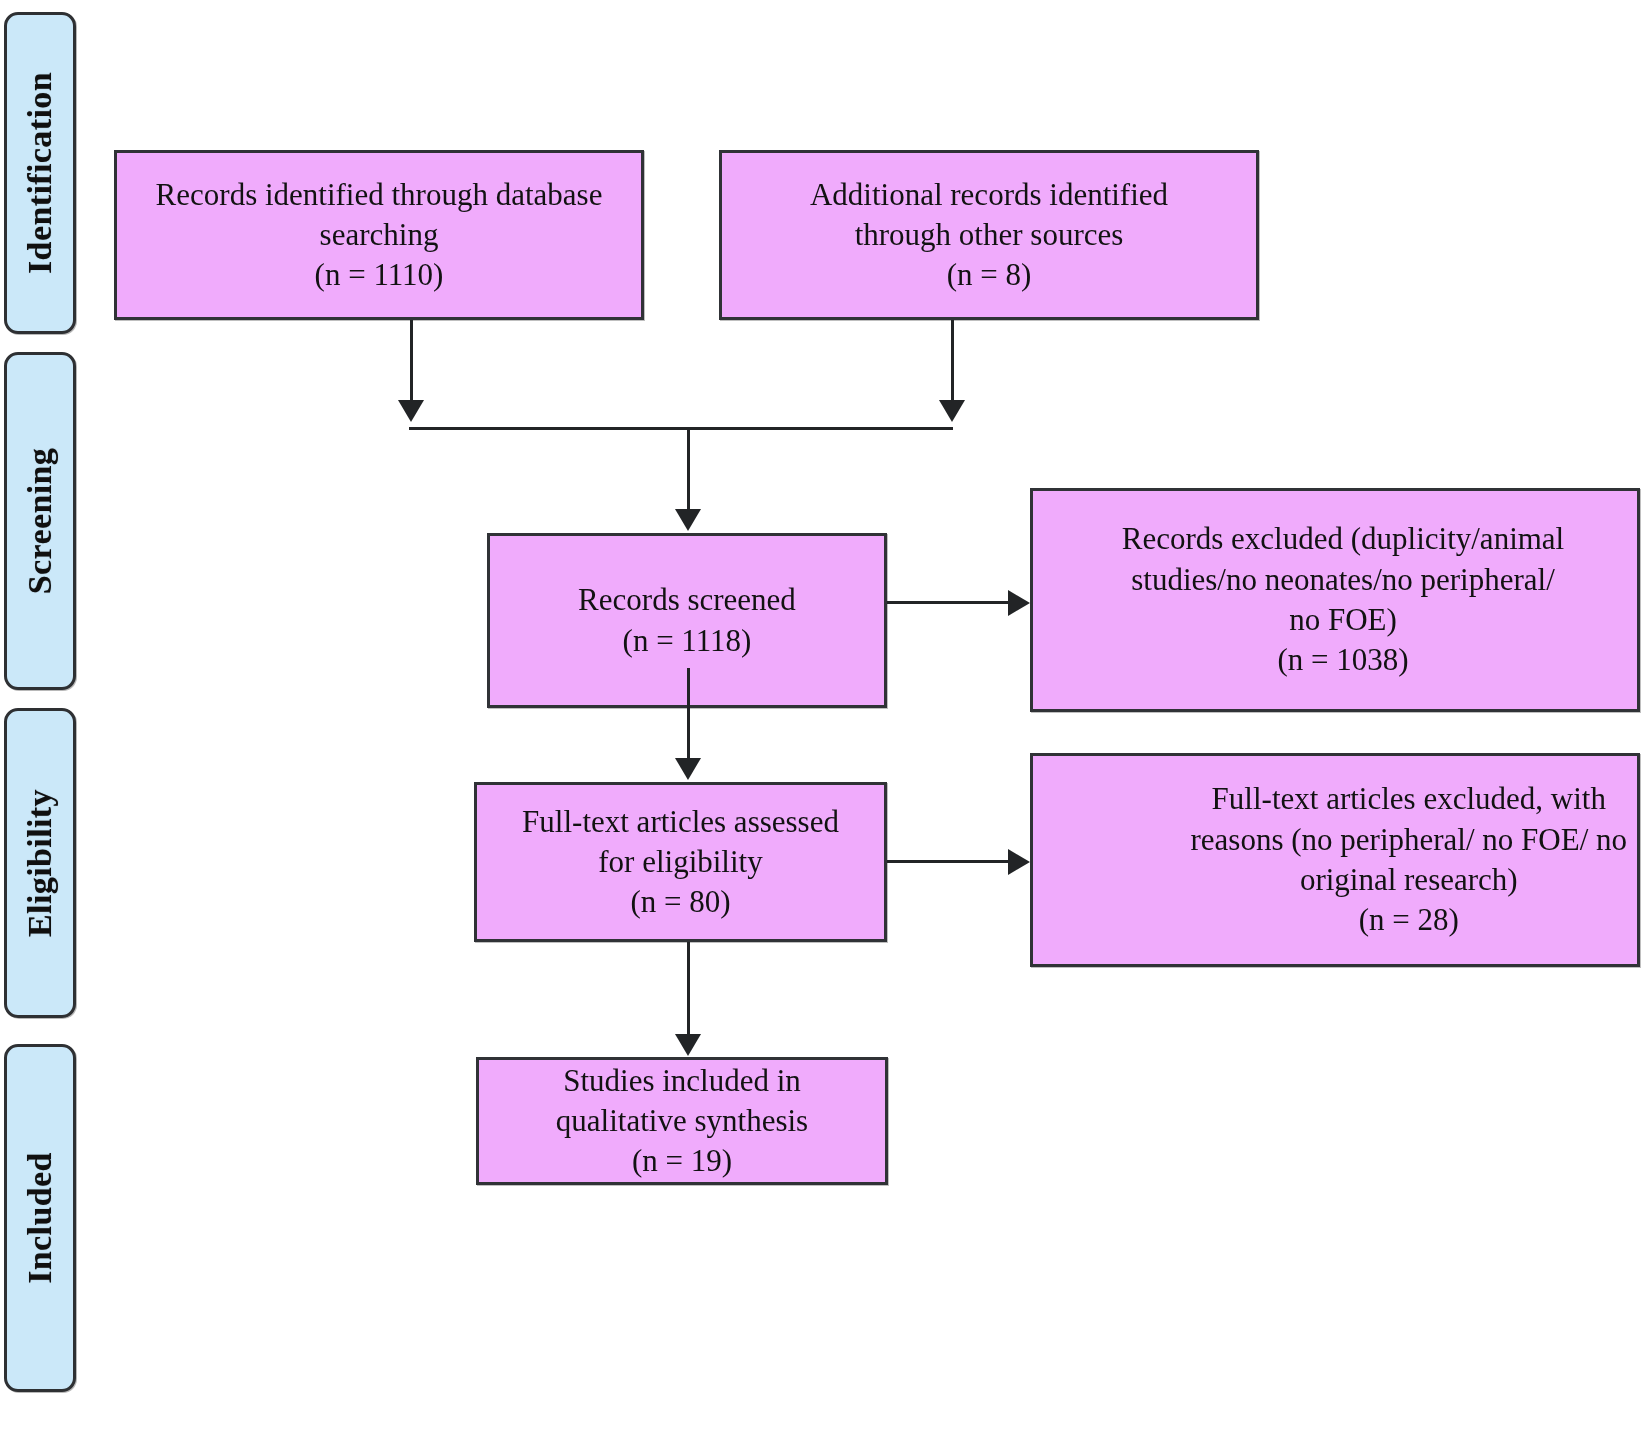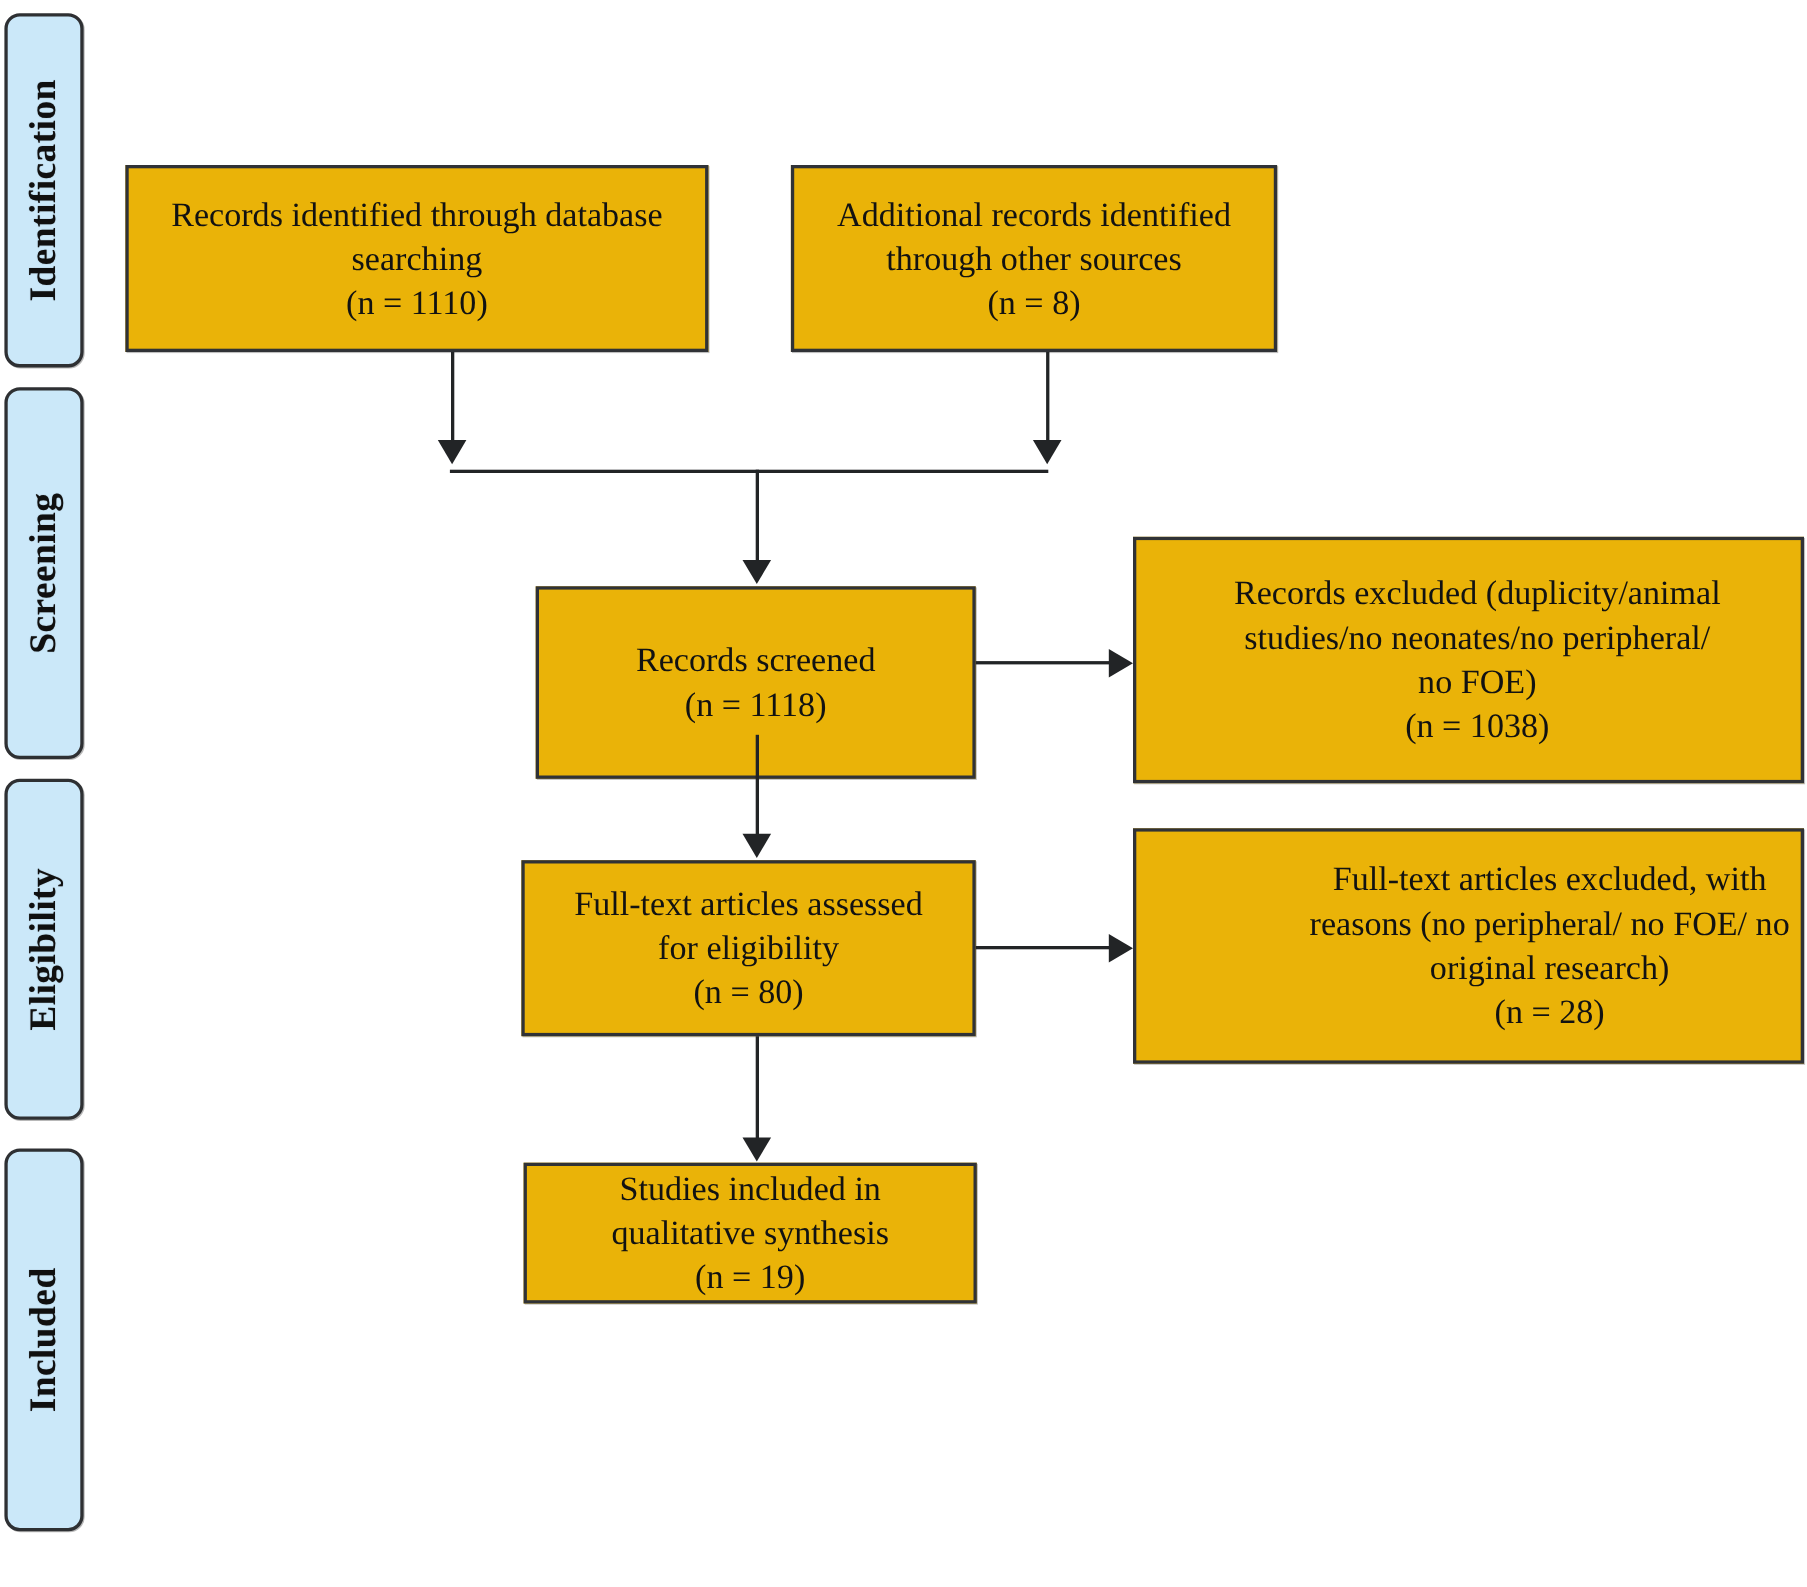--- a/index.html
+++ b/index.html
@@ -38,21 +38,21 @@
     font-weight: bold;
     font-size: 34px;
     letter-spacing: 0.4px;
     color: #101010;
     text-shadow: 0 0 1px rgba(0,0,0,0.35);
   }
 
   
   .flow-box {
     position: absolute;
-    background: #eab308;
+    background: #f0abfc;
     border: 3px solid #303236;
     box-sizing: border-box;
     display: flex;
     align-items: center;
     justify-content: center;
     text-align: center;
     box-shadow: 1px 1px 0 rgba(0,0,0,0.25);
   }
   .flow-box .box-text {
     font-size: 31px;
@@ -117,21 +117,21 @@
   </div>
 
   <div class="flow-box" style="left:114px; top:150px; width:530px; height:170px;">
     <div class="box-text">
       <span class="ln">Records identified through database</span>
       <span class="ln">searching</span>
       <span class="ln">(n = 1110)</span>
     </div>
   </div>
 
-  <div class="flow-box" style="left:719px; top:150px; width:442px; height:170px;">
+  <div class="flow-box" style="left:719px; top:150px; width:540px; height:170px;">
     <div class="box-text">
       <span class="ln">Additional records identified</span>
       <span class="ln">through other sources</span>
       <span class="ln">(n = 8)</span>
     </div>
   </div>
 
   <div class="vline" style="left:410px; top:320px; height:82px;"></div>
   <div class="arrow-down" style="left:398px; top:400px;"></div>
 

